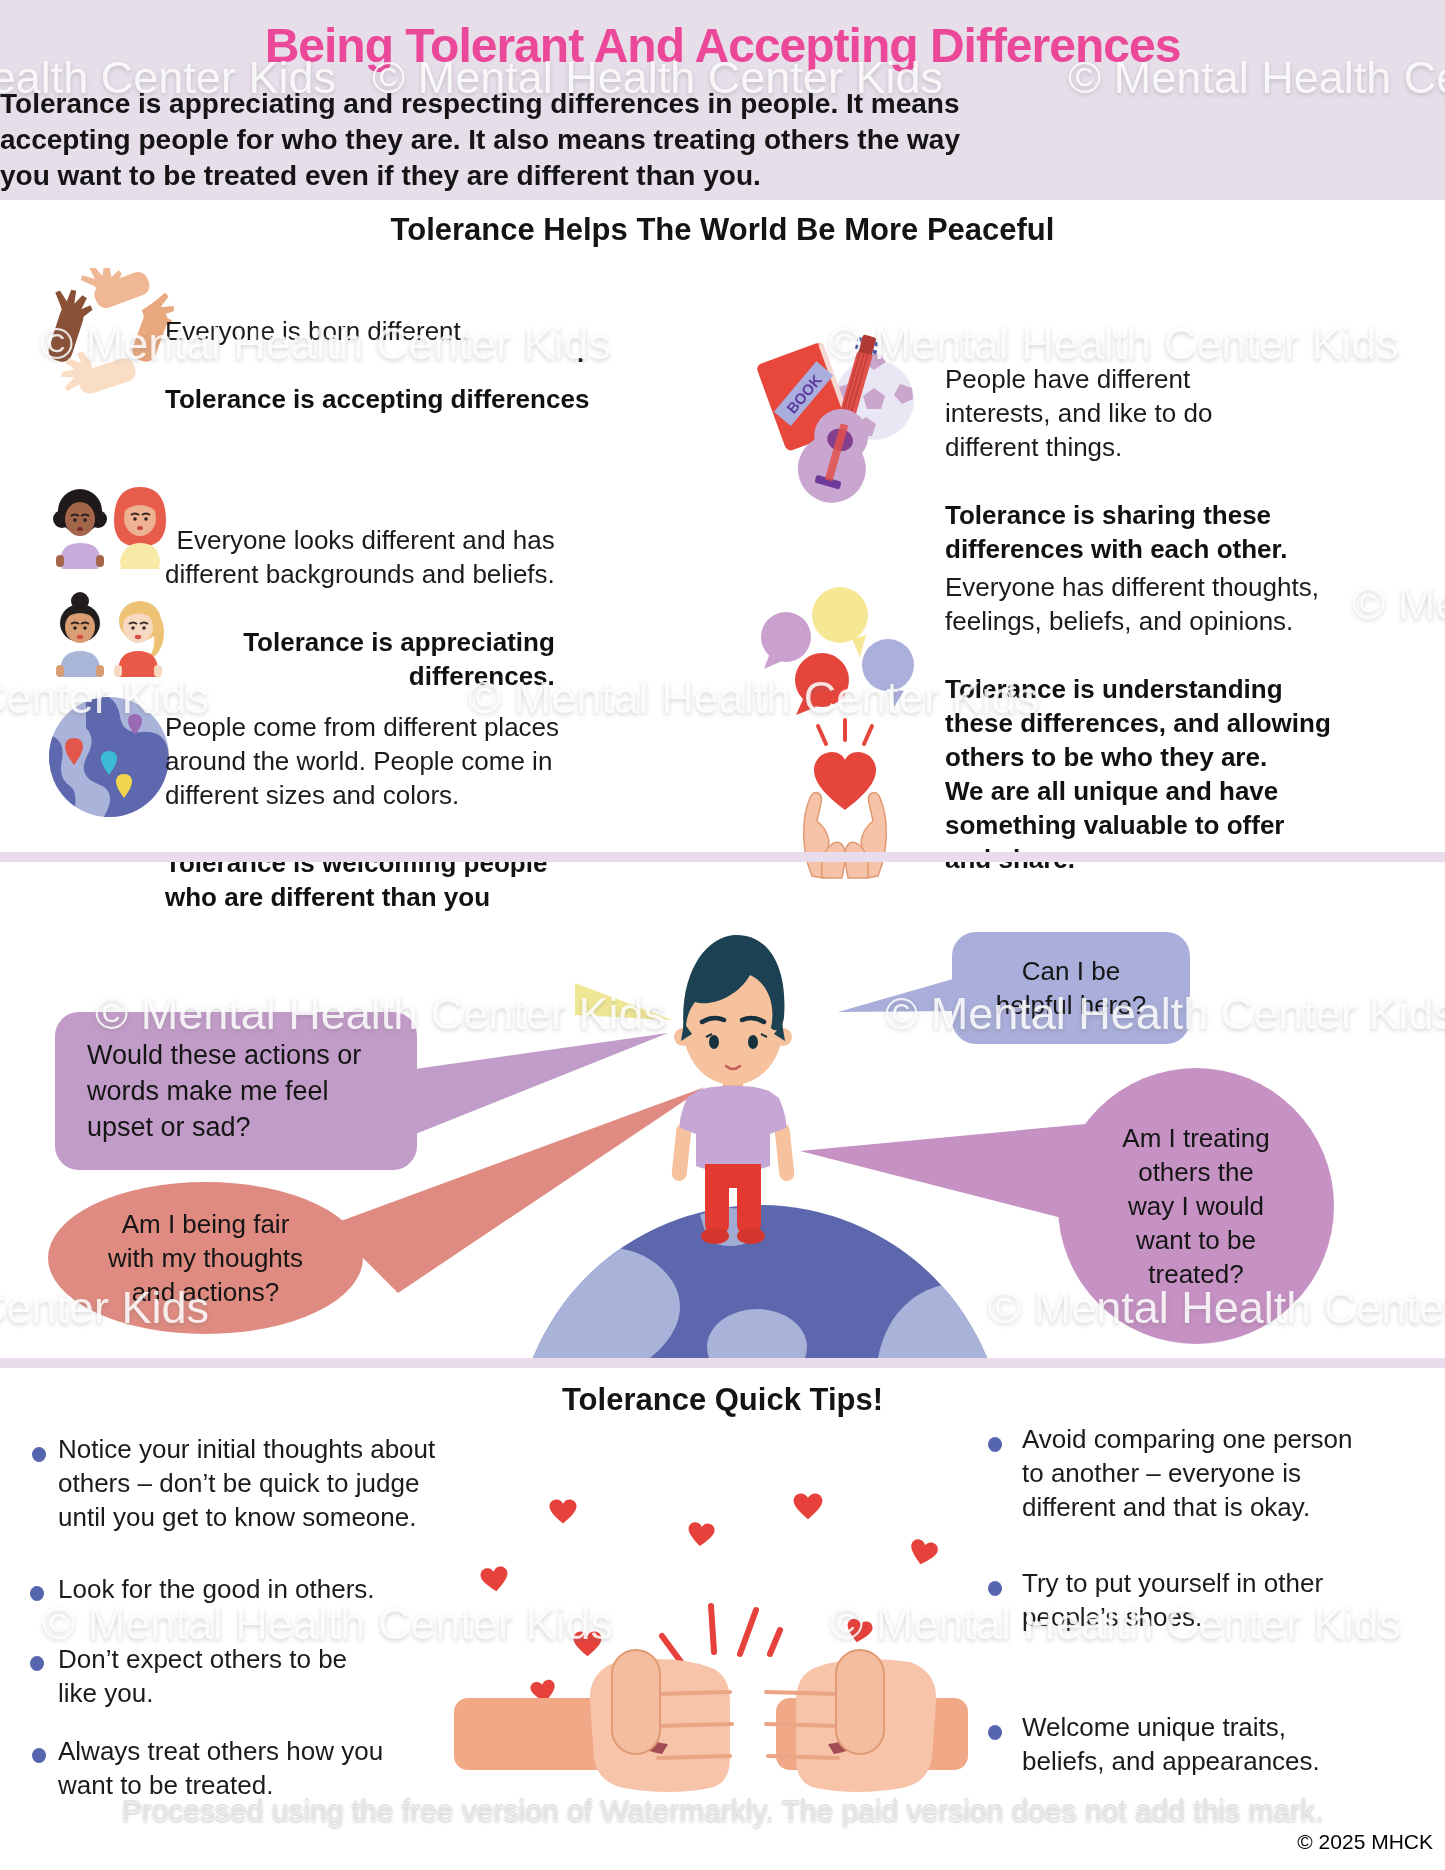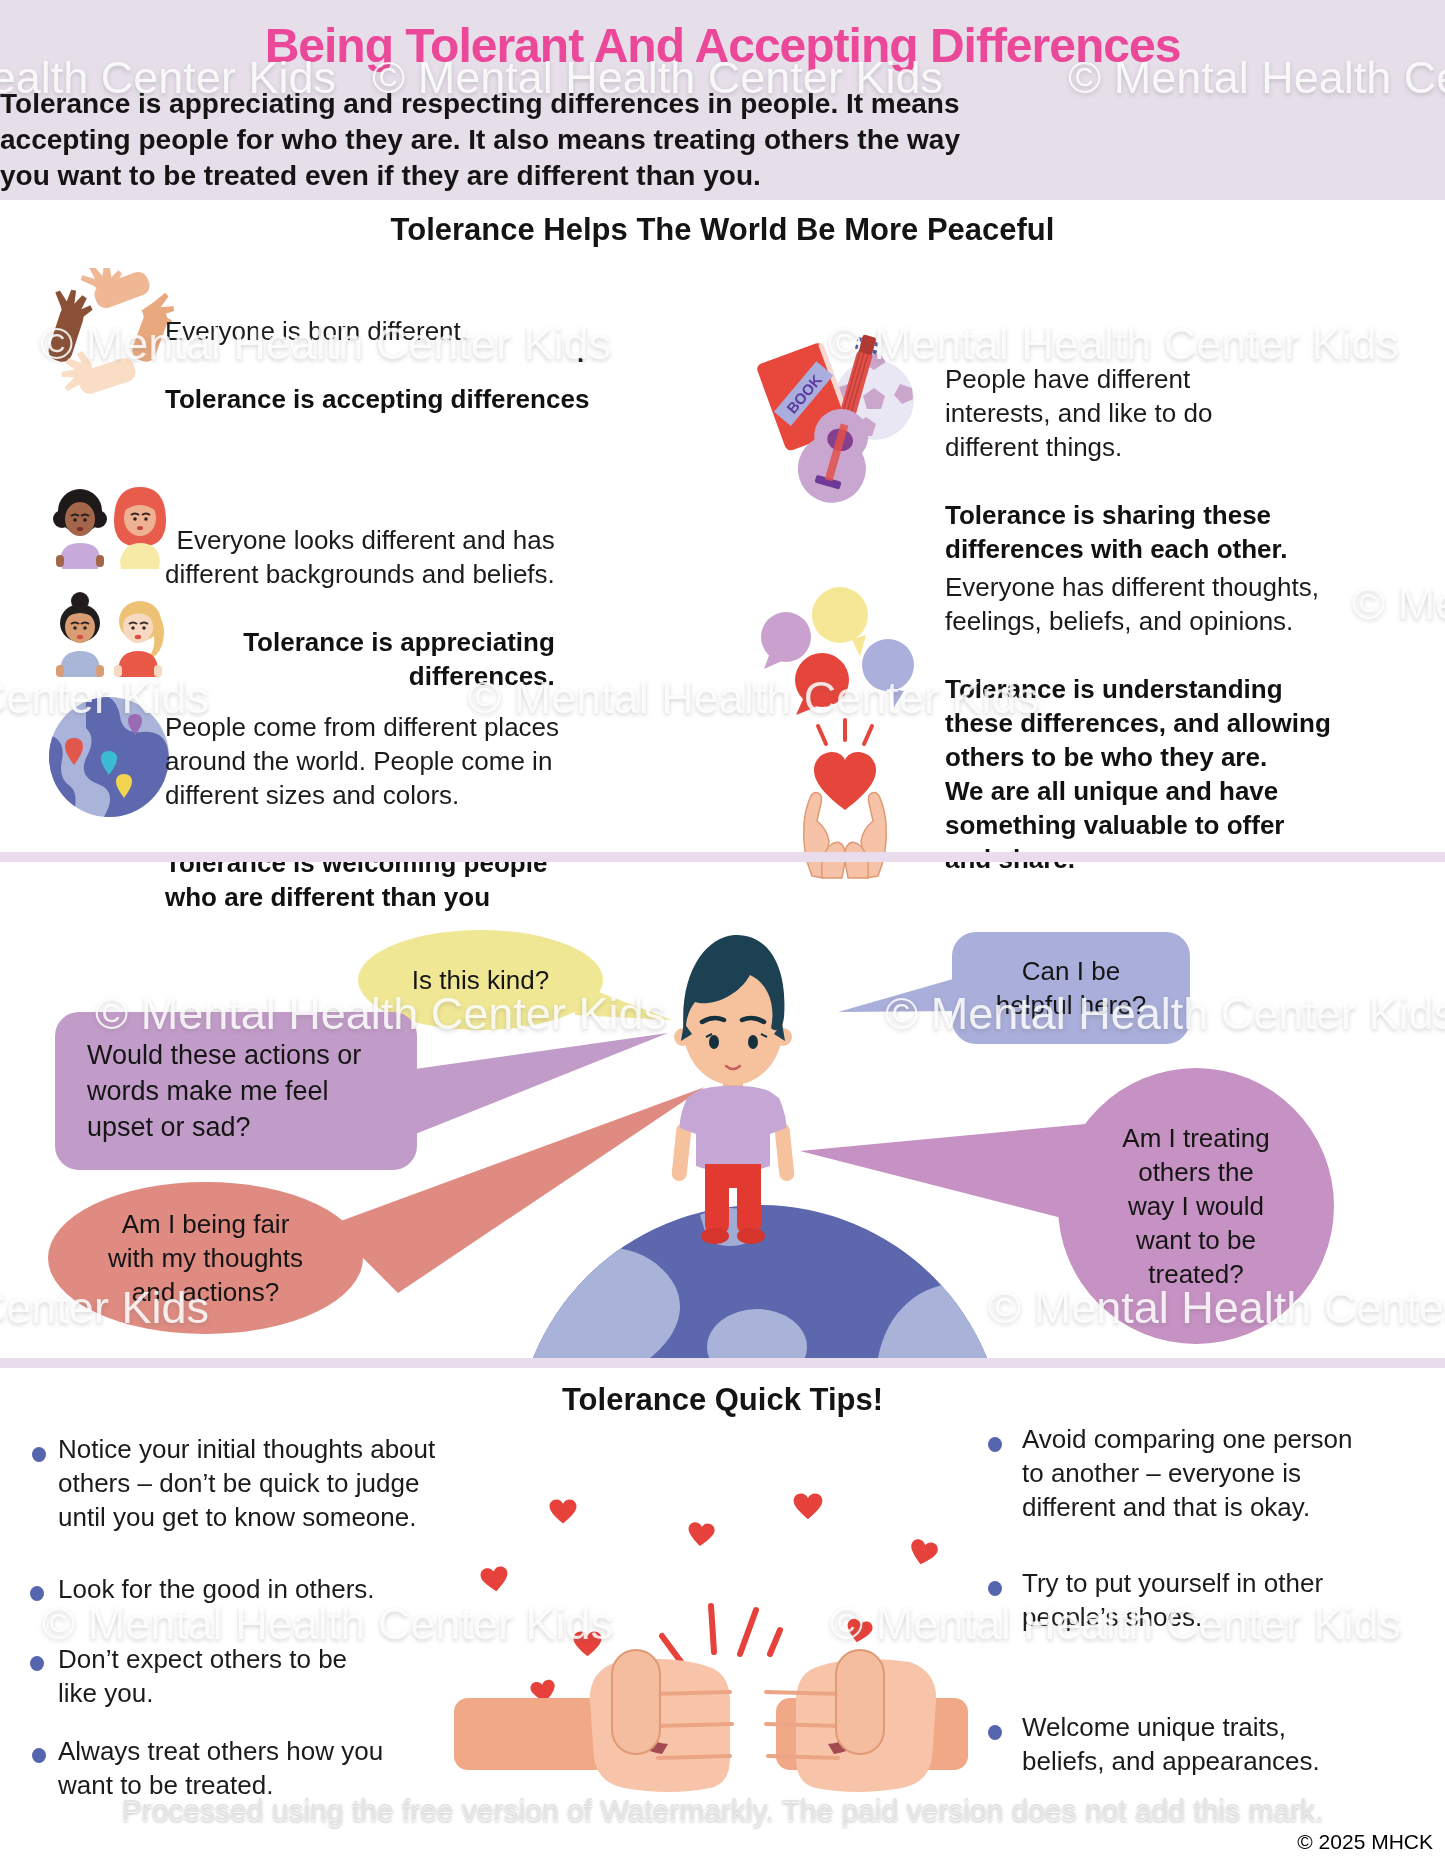--- a/index.html
+++ b/index.html
@@ -313,21 +313,20 @@
 
         <rect x="705" y="299" width="56" height="24" fill="#e23a31"></rect>
         <rect x="705" y="310" width="24" height="60" rx="10" fill="#e23a31"></rect>
         <rect x="737" y="310" width="24" height="60" rx="10" fill="#e23a31"></rect>
         <ellipse cx="715" cy="371" rx="14" ry="8" fill="#d5352c"></ellipse>
         <ellipse cx="751" cy="371" rx="14" ry="8" fill="#d5352c"></ellipse>
       </g>
     </svg>
   </div>
 
-  <div class="abs bubble ellipse" style="left:358px; top:930px; width:245px; height:100px; background:#f0e795;">Is this kind?</div>
   <div class="abs bubble rect left-text" style="left:55px; top:1012px; width:362px; height:158px; background:#c29cc8; font-size:27px; line-height:36px;">Would these actions or
 words make me feel
 upset or sad?</div>
   <div class="abs bubble rect" style="left:952px; top:932px; width:238px; height:112px; background:#a9aeda;">Can I be
 helpful here?</div>
   <div class="abs bubble ellipse" style="left:1058px; top:1068px; width:276px; height:276px; background:#c691c3;">Am I treating
 others the
 way I would
 want to be
 treated?</div>

